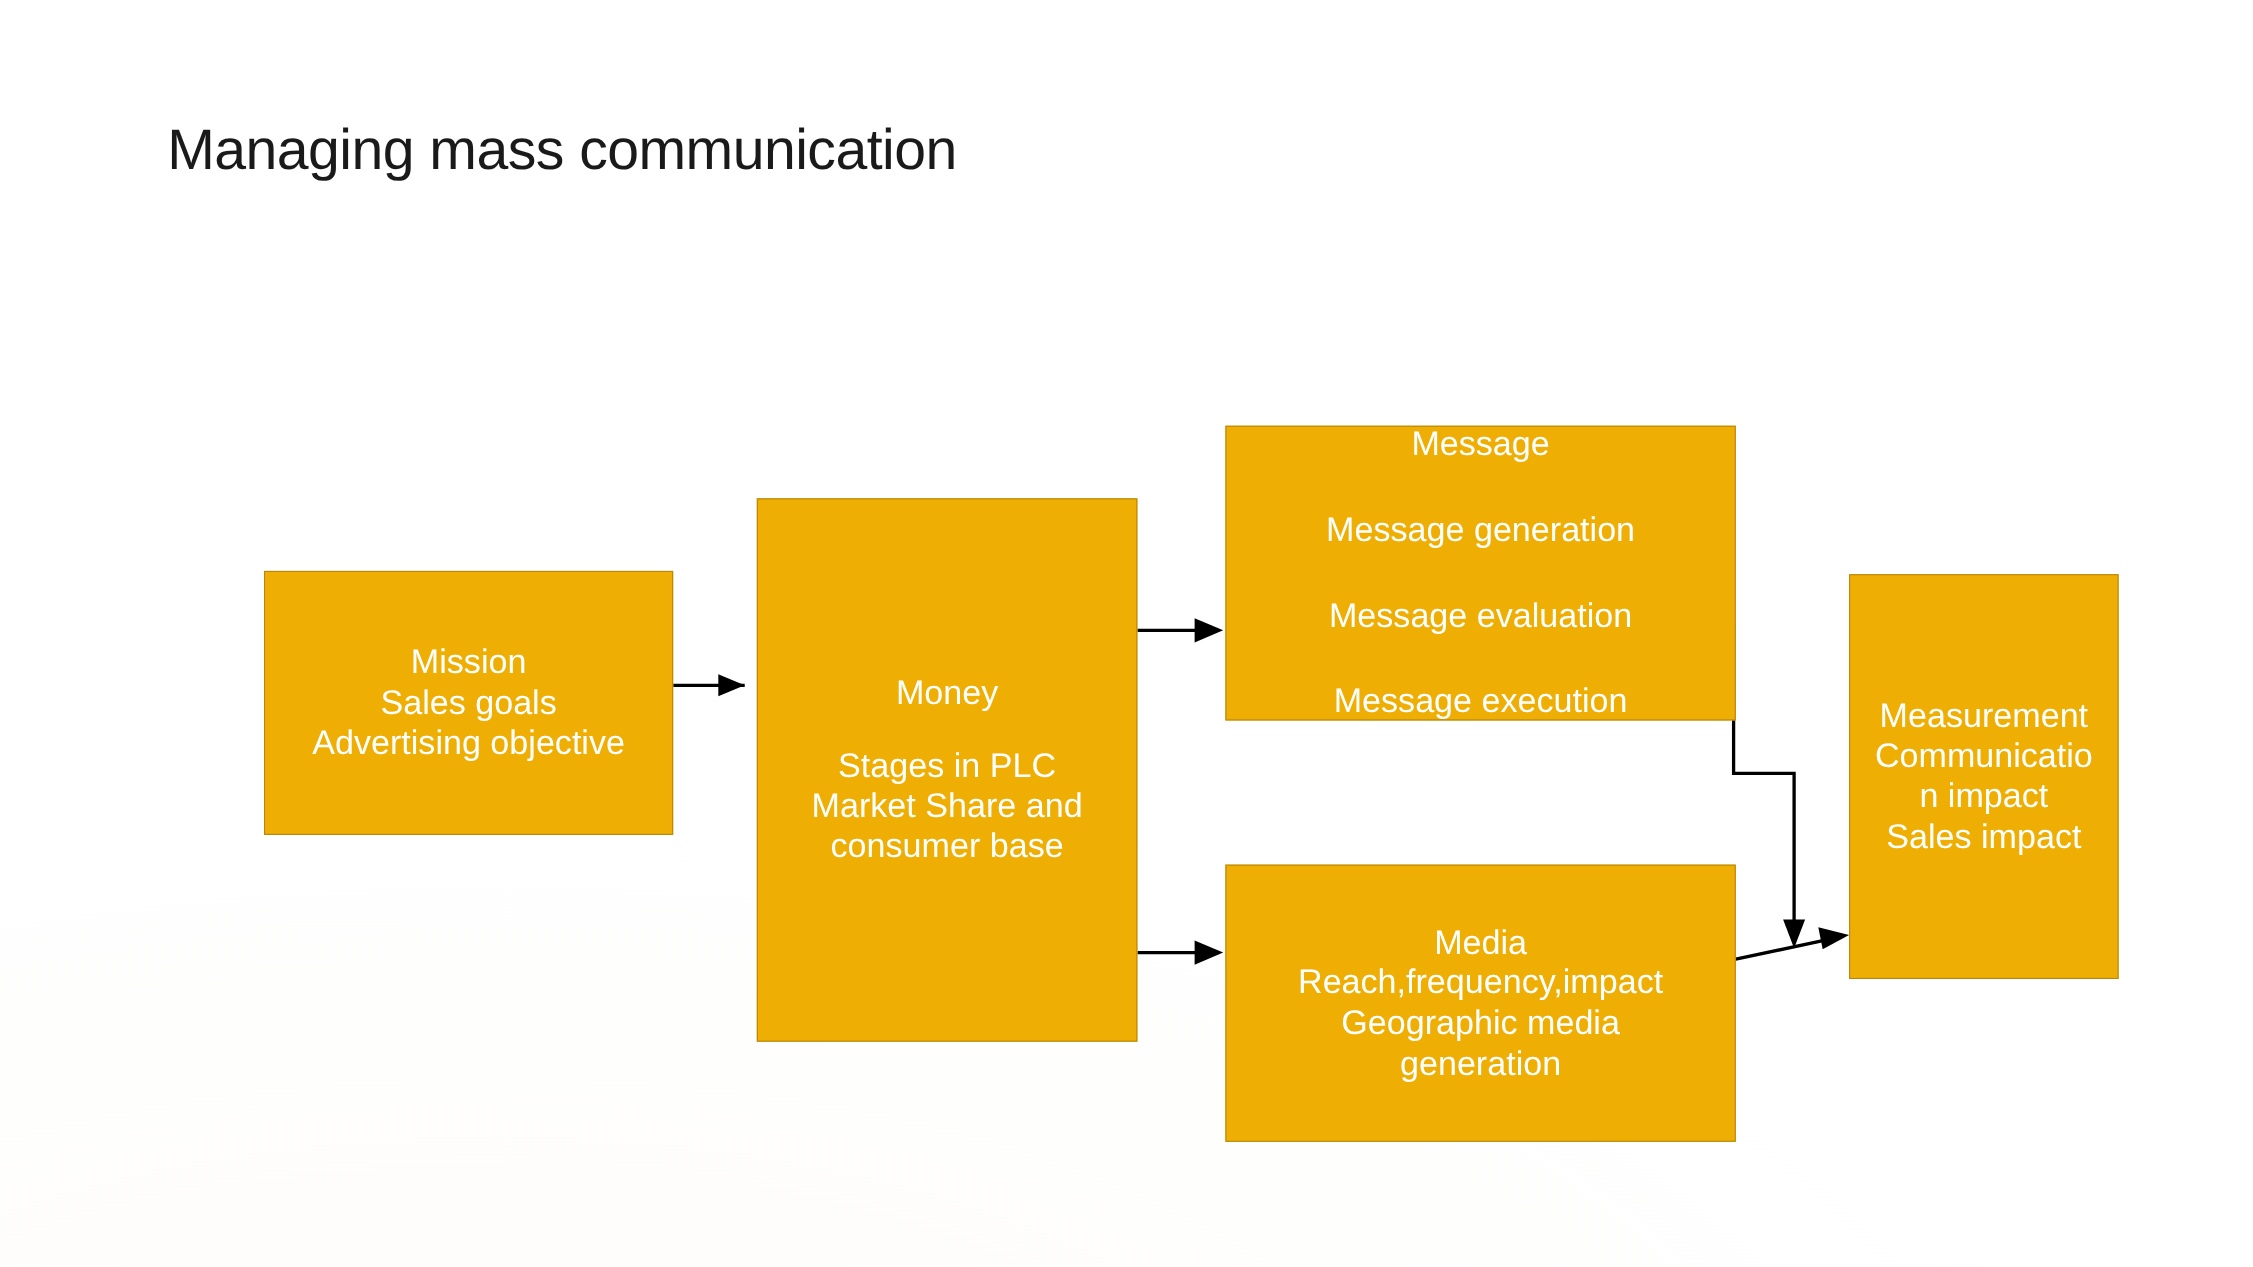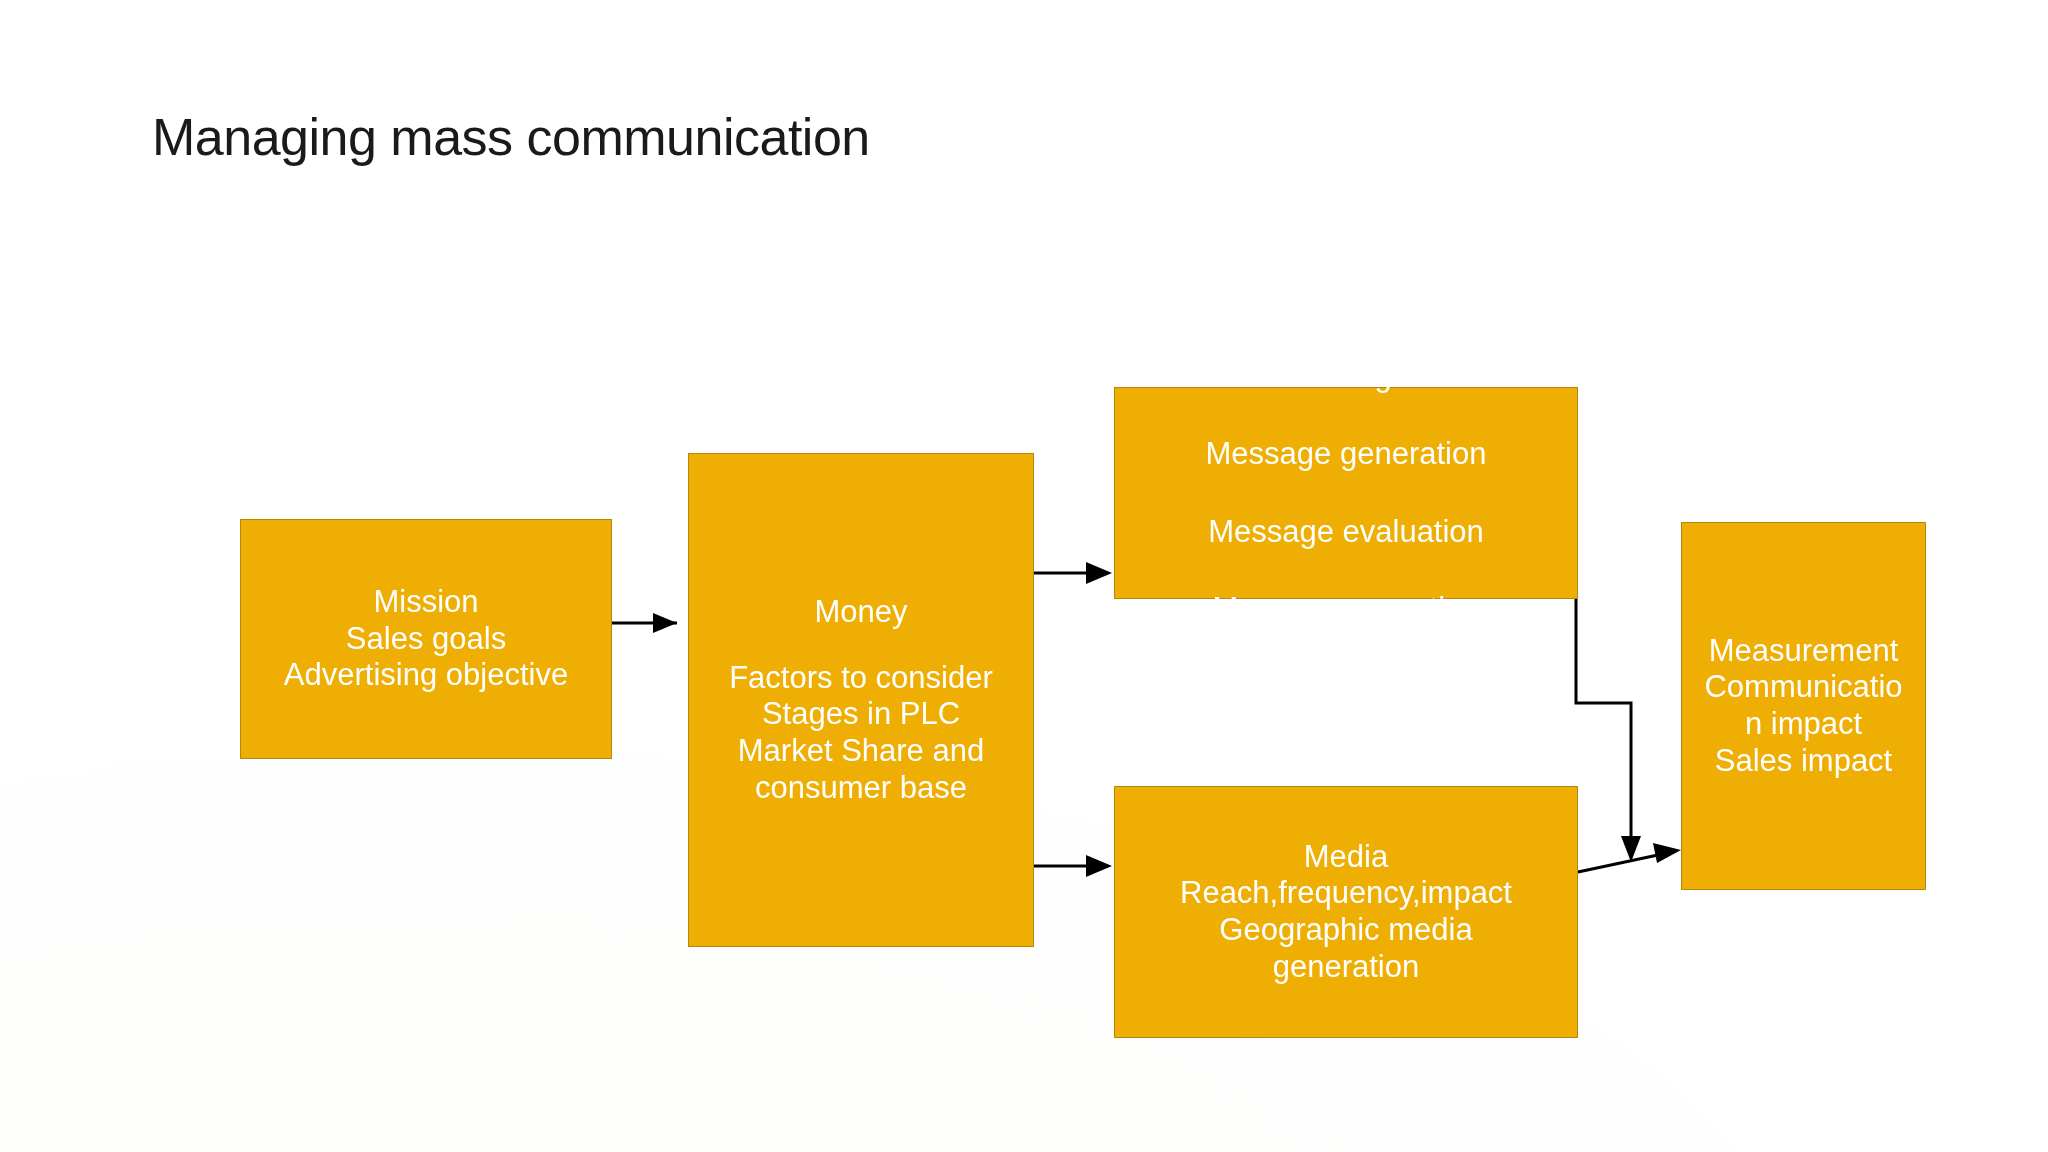--- a/index.html
+++ b/index.html
@@ -58,21 +58,21 @@
     justify-content: center;
     padding: 4px 6px;
     -webkit-font-smoothing: antialiased;
   }
   .node .line { display: block; width: 100%; }
   .node .line.spacer { height: 0.95em; }
 
   
   #node-mission      { left: 240px;  top: 503px; width: 372px;  height: 240px; margin-top: 16px; }
   #node-money        { left: 688px;  top: 453px; width: 346px;  height: 494px; }
-  #node-message      { left: 1114px; top: 387px; width: 464px;  height: 212px; gap: 41px; }
+  #node-message      { left: 1114px; top: 387px; width: 464px;  height: 268px; gap: 41px; }
   #node-media        { left: 1114px; top: 786px; width: 464px;  height: 252px; }
   #node-measurement  { left: 1681px; top: 522px; width: 245px;  height: 368px; }
 
   
   .conn {
     position: absolute;
     left: 0; top: 0;
     width: 2048px; height: 1152px;
     overflow: visible;
     pointer-events: none;
@@ -123,21 +123,20 @@
 
   <div class="node" id="node-mission">
     <span class="line">Mission</span>
     <span class="line">Sales goals</span>
     <span class="line">Advertising objective</span>
   </div>
 
   <div class="node" id="node-money">
     <span class="line">Money</span>
     <span class="line spacer"></span>
-    <span class="line">Factors to consider</span>
     <span class="line">Stages in PLC</span>
     <span class="line">Market Share and</span>
     <span class="line">consumer base</span>
   </div>
 
   <div class="node" id="node-message">
     <span class="line">Message</span>
     <span class="line">Message generation</span>
     <span class="line">Message evaluation</span>
     <span class="line">Message execution</span>

